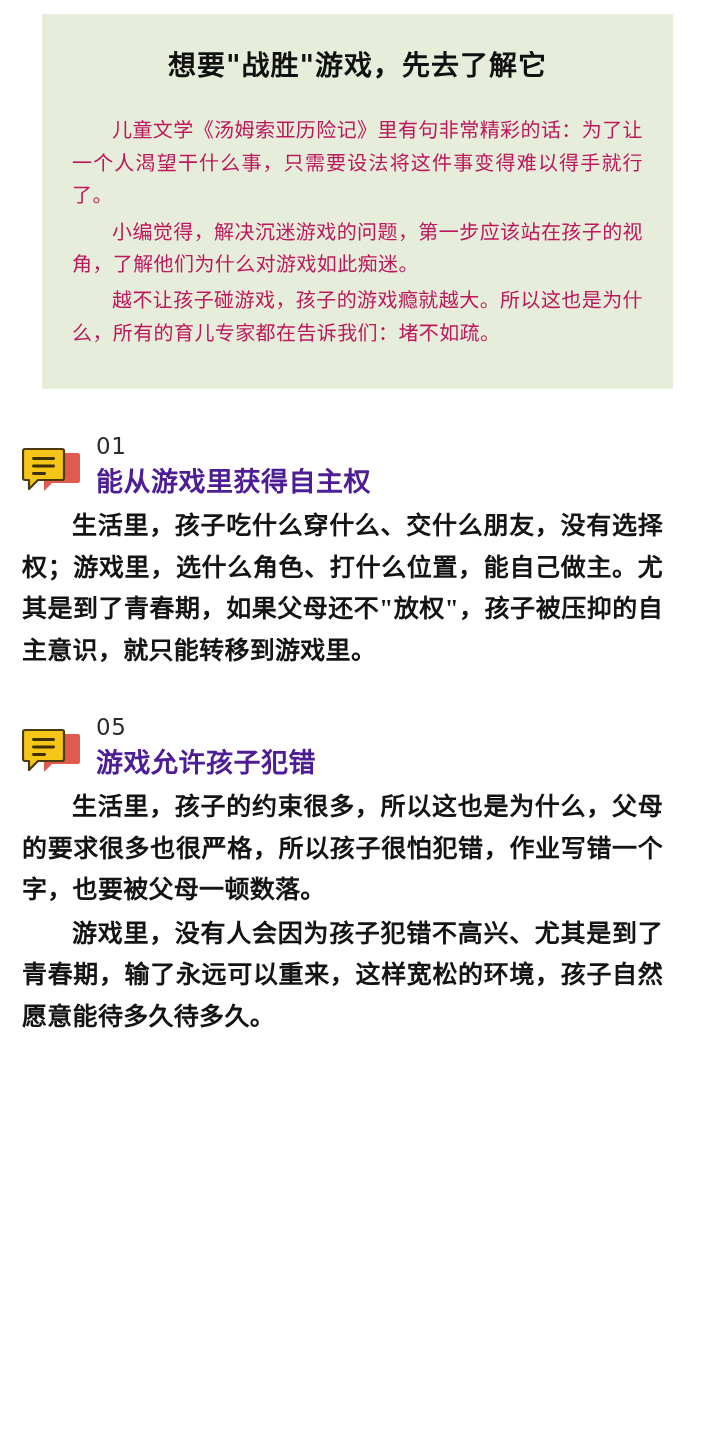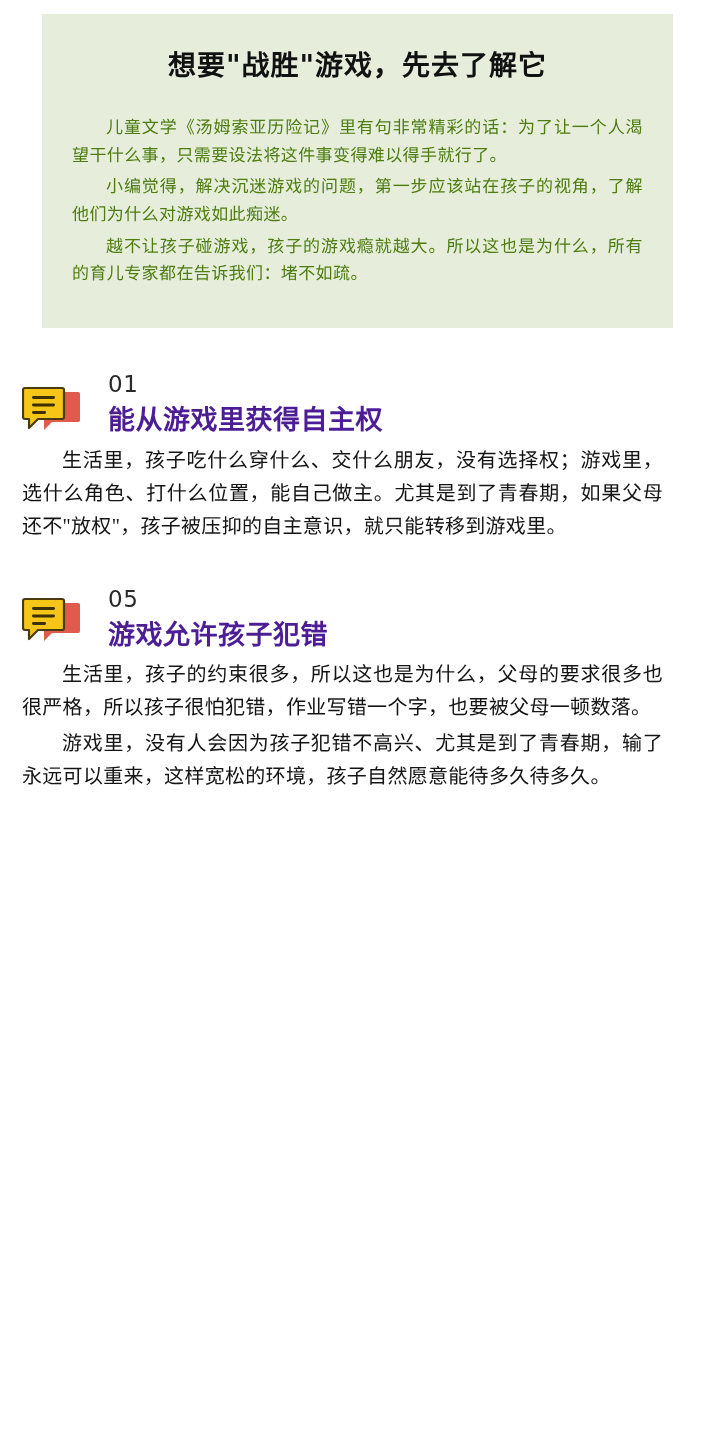--- a/index.html
+++ b/index.html
@@ -35,37 +35,37 @@
     font-family: "DejaVu Sans", "Liberation Sans", sans-serif;
     font-weight: bold;
     font-size: 28px;
     letter-spacing: 1px;
     color: #111111;
     margin: 0 0 30px 0;
     line-height: 1.3;
   }
   .intro-p {
     font-family: "Liberation Serif", "DejaVu Serif", serif;
-    font-size: 17px;
+    font-size: 20px;
     line-height: 1.62;
-    color: #4d7c0f;
+    color: #be185d;
     margin: 0 0 4px 0;
     text-indent: 2em;
     text-align: justify;
     letter-spacing: 0.4px;
   }
 
   
   .section {
     margin: 44px 26px 0 22px;
   }
   .section-head {
     display: flex;
-    align-items: center;
-    gap: 26px;
+    align-items: flex-end;
+    gap: 14px;
     margin-bottom: 6px;
   }
   .bubble-icon {
     width: 60px;
     height: 52px;
     flex: 0 0 60px;
     position: relative;
     margin-top: 14px;
   }
   .bubble-icon svg { display: block; }
@@ -88,27 +88,28 @@
     color: #4c1d95;
     line-height: 1.25;
     margin: 0;
     letter-spacing: 0.5px;
   }
   .sec-body {
     margin-top: 6px;
   }
   .sec-p {
     font-family: "Liberation Serif", "DejaVu Serif", serif;
-    font-size: 20px;
+    font-size: 25px;
     line-height: 1.66;
     color: #141414;
     margin: 0 12px 2px 0;
     text-indent: 2em;
     text-align: justify;
     letter-spacing: 0.3px;
+    font-weight: bold;
   }
   .sec-2 .sec-body { margin-top: 2px; }
   .sec-2 .bubble-icon { margin-top: 6px; }
   .spacer-bottom { height: 18px; }
 </style>
 </head>
 <body>
 
 <div class="page">
 

